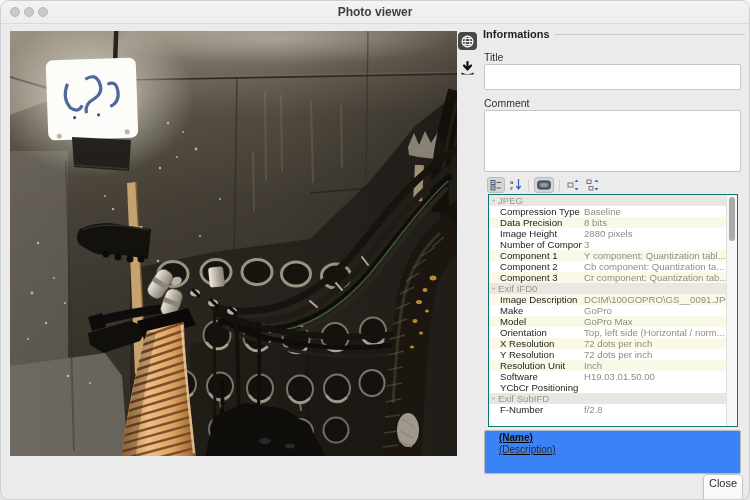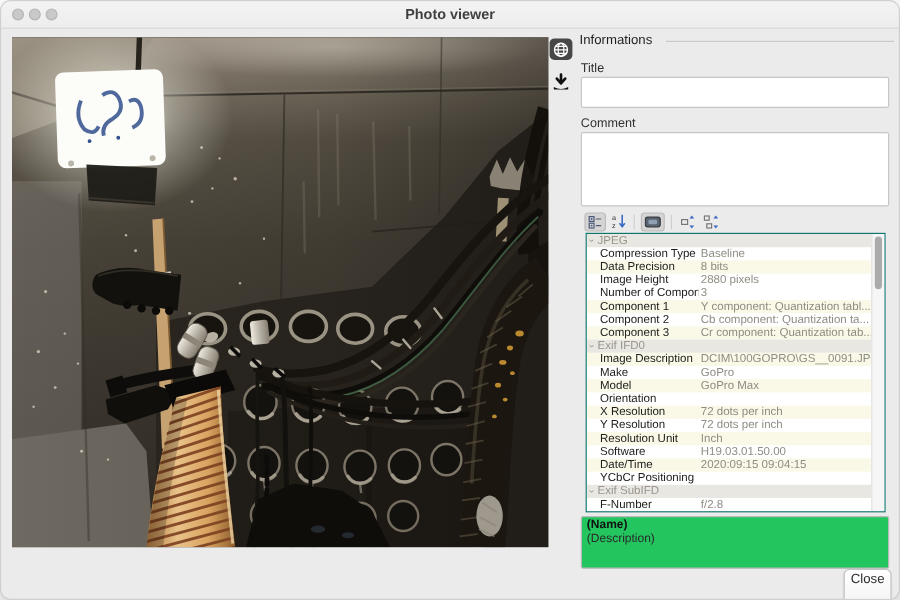--- a/index.html
+++ b/index.html
@@ -12,21 +12,21 @@
              font-weight:bold;color:#3f3f3f;}
   .tl{position:absolute;top:6px;width:10px;height:10px;border-radius:50%;background:#c9c9c9;
       border:1px solid #b5b5b5;box-sizing:border-box;}
   .tl1{left:9px}.tl2{left:23px}.tl3{left:37px}
   
   .photo{position:absolute;left:9px;top:30px;width:447px;height:425px;overflow:hidden;background:#3c372f;}
   
   .sq-btn{position:absolute;left:457px;width:19px;height:18px;border-radius:4px;cursor:default;}
   .globe-btn{top:31px;background:#474747;display:flex;align-items:center;justify-content:center;}
   .dl-btn{top:58px;background:transparent;display:flex;align-items:center;justify-content:center;}
-  .info-header{position:absolute;left:482px;top:27px;font-size:11px;font-weight:normal;color:#1f1f1f;}
+  .info-header{position:absolute;left:482px;top:27px;font-size:11px;font-weight:bold;color:#1f1f1f;}
   .info-rule{position:absolute;left:554px;top:33px;width:190px;height:1px;background:#c9c9c9;}
   .fldlabel{position:absolute;font-size:10.5px;color:#303030;}
   .lbl-title{left:483px;top:50px;}
   .lbl-comment{left:483px;top:96px;}
   .txtfield{position:absolute;left:483px;width:257px;background:#fff;border:1px solid #c6c6c6;border-radius:2px;
             box-sizing:border-box;font-size:11px;font-family:"Liberation Sans",sans-serif;padding:2px 4px;outline:none;resize:none;}
   .title-input{top:63px;height:26px;}
   .comment-area{top:109px;height:62px;}
   
   .mtoolbar{position:absolute;left:486px;top:175px;height:17px;display:flex;align-items:center;gap:3px;}
@@ -39,22 +39,22 @@
   .rows{position:absolute;left:0;top:0;right:11px;}
   .trow{height:11px;line-height:11px;font-size:9.6px;display:flex;overflow:hidden;}
   .trow .k{flex:none;width:82px;padding-left:11px;color:#1d1d1b;white-space:nowrap;overflow:hidden;}
   .trow .v{flex:1;padding-left:2px;color:#8f8d84;white-space:nowrap;overflow:hidden;}
   .trow.cream{background:#faf8e7;}
   .ghead{height:11px;line-height:11px;font-size:9.6px;background:#e8e7e2;color:#9a968c;display:flex;overflow:hidden;}
   .ghead .chev{flex:none;width:9px;text-align:center;font-size:8px;color:#8f8b81;transform:rotate(90deg);line-height:11px;}
   .vscroll{position:absolute;top:0;right:0;bottom:0;width:11px;background:#f6f6f6;border-left:1px solid #e2e2e2;box-sizing:border-box;}
   .vthumb{position:absolute;top:2px;left:2px;width:6px;height:44px;border-radius:3px;background:#ababab;}
   
-  .namebox{position:absolute;left:483px;top:429px;width:257px;height:44px;background:#22c55e;border:1px solid #b9b9b9;
-           border-radius:2px;box-sizing:border-box;padding:1px 4px;font-size:10px;overflow:hidden;}
+  .namebox{position:absolute;left:483px;top:429px;width:257px;height:44px;background:#3b82f6;border:1px solid #b9b9b9;
+           border-radius:2px;box-sizing:border-box;padding:1px 14px;font-size:10px;overflow:hidden;text-decoration:underline;}
   .nb-name{font-weight:bold;color:#101010;line-height:12px;}
   .nb-desc{color:#2a2a2a;line-height:12px;}
   
   .close-btn{position:absolute;left:702px;top:473px;width:40px;height:32px;background:linear-gradient(#fff,#f3f3f3);
              border:1px solid #c5c5c5;border-radius:5px;box-sizing:border-box;font-size:11px;color:#2b2b2b;
              text-align:center;line-height:17px;box-shadow:0 1px 1px rgba(0,0,0,.12);}
 </style>
 </head>
 <body>
 
@@ -455,40 +455,37 @@
         <div class="trow">
           <span class="k">Make</span>
           <span class="v">GoPro</span>
         </div>
         <div class="trow cream">
           <span class="k">Model</span>
           <span class="v">GoPro Max</span>
         </div>
         <div class="trow">
           <span class="k">Orientation</span>
+          <span class="v">Top, left side (Horizontal / norm...</span>
         </div>
         <div class="trow cream">
           <span class="k">X Resolution</span>
           <span class="v">72 dots per inch</span>
         </div>
         <div class="trow">
           <span class="k">Y Resolution</span>
           <span class="v">72 dots per inch</span>
         </div>
         <div class="trow cream">
           <span class="k">Resolution Unit</span>
           <span class="v">Inch</span>
         </div>
         <div class="trow">
           <span class="k">Software</span>
           <span class="v">H19.03.01.50.00</span>
-        </div>
-        <div class="trow cream">
-          <span class="k">Date/Time</span>
-          <span class="v">2020:09:15 09:04:15</span>
         </div>
         <div class="trow">
           <span class="k">YCbCr Positioning</span>
         </div>
         <div class="ghead">
           <span class="chev">›</span>
           <span>Exif SubIFD</span>
         </div>
         <div class="trow">
           <span class="k">F-Number</span>

